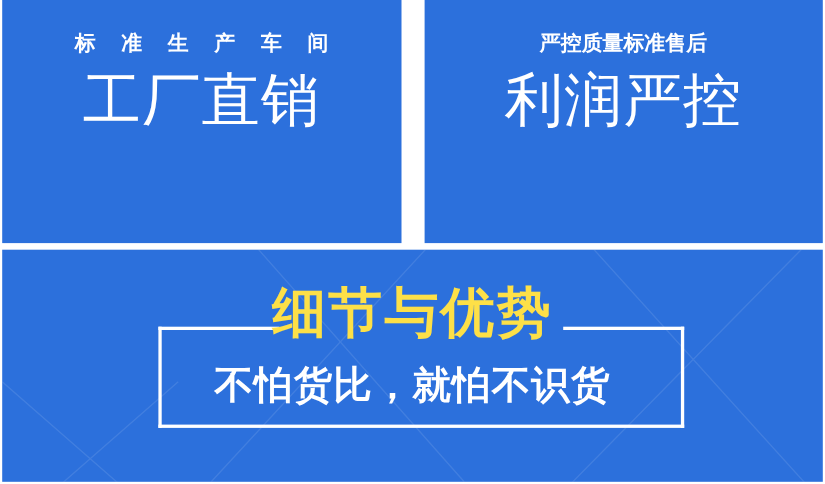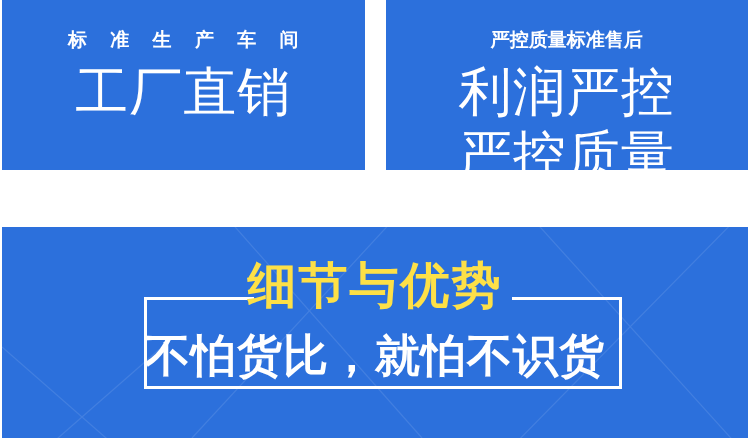--- a/index.html
+++ b/index.html
@@ -18,21 +18,21 @@
     background: #ffffff;
     overflow: hidden;
   }
 
   
   .top-row {
     position: absolute;
     left: 0;
     top: 0;
     width: 750px;
-    height: 170px;
+    height: 221px;
     display: flex;
     gap: 21px;
   }
 
   .panel {
     position: relative;
     flex: 1 1 0;
     background: #2c70dc;
     display: flex;
     flex-direction: column;
@@ -120,42 +120,41 @@
   }
 
   .bottom-sub {
     position: absolute;
     left: 0;
     right: 0;
     top: 106px;
     text-align: center;
     color: #ffffff;
     font-weight: bold;
-    font-size: 45px;
+    font-size: 35px;
     line-height: 1;
     letter-spacing: 1px;
     white-space: nowrap;
   }
 </style>
 </head>
 <body>
 
 <div id="banner">
 
   <div class="top-row">
 
     <div class="panel left">
       <div class="eyebrow spaced">标 准 生 产 车 间</div>
       <div class="headline first">工厂直销</div>
     </div>
 
     <div class="panel right">
       <div class="eyebrow">严控质量标准售后</div>
       <div class="headline first">利润严控</div>
-      <div class="headline second">严控质量</div>
     </div>
 
   </div>
 
   <div class="bottom-banner">
 
     <svg class="watermark" width="746" height="211" viewBox="0 0 746 211" preserveAspectRatio="none">
       <line x1="180" y1="-60" x2="420" y2="211" stroke="#ffffff" stroke-width="1.2"></line>
       <line x1="440" y1="-60" x2="190" y2="211" stroke="#ffffff" stroke-width="1.2"></line>
       <line x1="520" y1="-20" x2="746" y2="230" stroke="#ffffff" stroke-width="1.2"></line>

